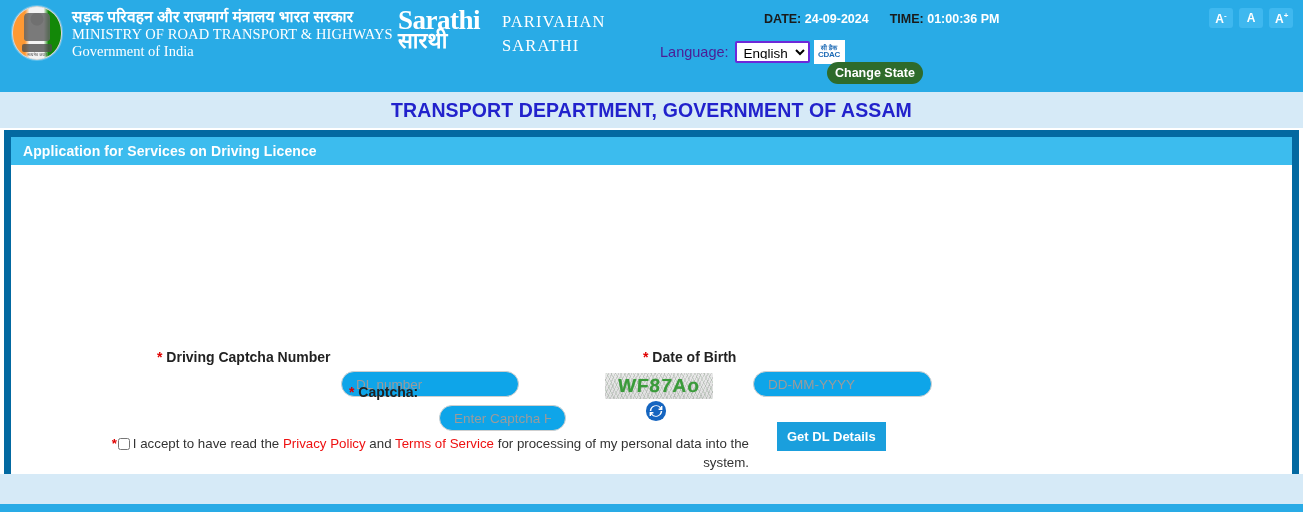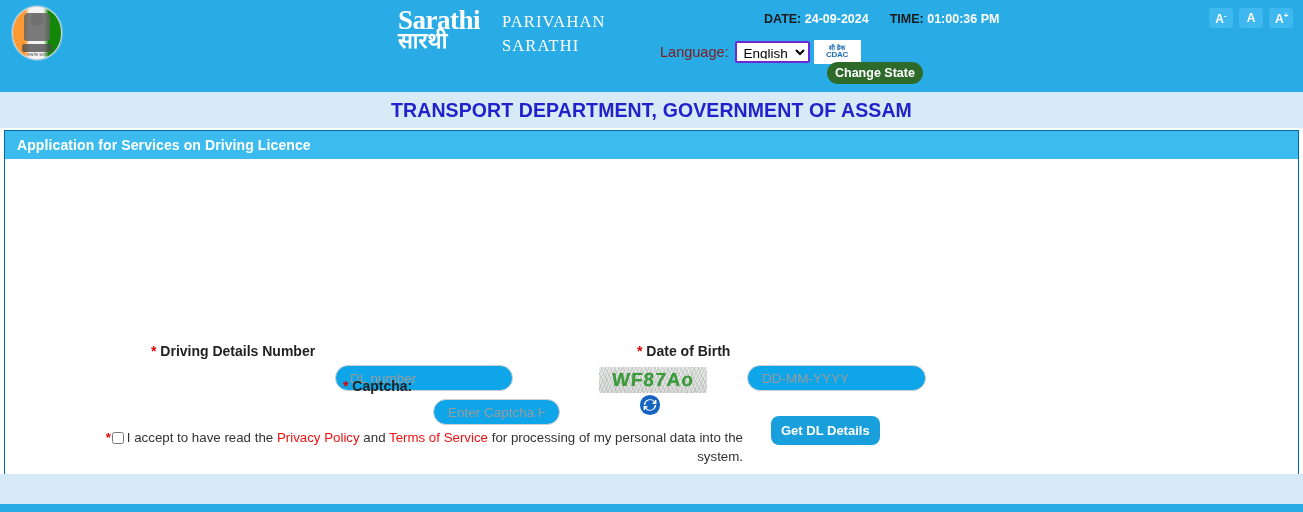--- a/index.html
+++ b/index.html
@@ -154,38 +154,38 @@
   .datetime .gap { display: inline-block; width: 14px; }
 
   .lang-row {
     position: absolute;
     left: 660px;
     top: 40px;
     display: flex;
     align-items: center;
   }
   .lang-label {
-    color: #7f1d1d;
+    color: #4c1d95;
     font-size: 14.5px;
     font-weight: 400;
     margin-right: 6px;
   }
   .lang-select {
     font-family: "Liberation Sans", sans-serif;
     font-size: 13.5px;
     padding: 2px 3px;
     border: 2px solid #6d28d9;
     background: #ffffff;
     color: #000000;
     border-radius: 2px;
     height: 22px;
   }
   .cdac {
     margin-left: 4px;
-    width: 47px;
+    width: 31px;
     height: 24px;
     background: #ffffff;
     display: flex;
     flex-direction: column;
     align-items: center;
     justify-content: center;
     line-height: 1;
   }
   .cdac .c1 { font-size: 6.5px; color: #1d6ab5; font-weight: 700; }
   .cdac .c2 { font-size: 8px; color: #1d6ab5; font-weight: 700; letter-spacing: -.3px; }
@@ -237,21 +237,21 @@
     justify-content: center;
     color: #2222cc;
     font-size: 19.5px;
     font-weight: 700;
     letter-spacing: .1px;
   }
 
   
   .panel {
     margin: 2px 4px 0 4px;
-    border: 1px solid #0369a1;
+    border: 7px solid #0369a1;
     background: #ffffff;
   }
   .panel-head {
     background: #3cbcee;
     color: #ffffff;
     font-size: 14px;
     font-weight: 700;
     padding: 6px 0 6px 12px;
     letter-spacing: .1px;
   }
@@ -347,21 +347,21 @@
     text-decoration: none;
   }
 
   .get-dl-btn {
     position: absolute;
     left: 766px;
     top: 257px;
     background: #1a9fdd;
     color: #ffffff;
     border: none;
-    border-radius: 8px;
+    border-radius: 0;
     font-family: "Liberation Sans", sans-serif;
     font-size: 13px;
     font-weight: 700;
     padding: 7px 10px;
     cursor: pointer;
   }
 
   .action-row {
     position: absolute;
     left: 557px;
@@ -405,20 +405,25 @@
 
 <div class="page">
 
   <div class="header">
 
     <div class="brand-block">
       <div class="emblem">
         <div class="lion"></div>
         <div class="base"></div>
         <div class="motto">सत्यमेव जयते</div>
+      </div>
+      <div class="ministry">
+        <div class="hi">सड़क परिवहन और राजमार्ग मंत्रालय भारत सरकार</div>
+        <div class="en1">MINISTRY OF ROAD TRANSPORT &amp; HIGHWAYS</div>
+        <div class="en2">Government of India</div>
       </div>
     </div>
 
     <div class="sarathi-logo">
       <div class="sarathi-mark">
         <span class="lat">Sarathi</span>
         <span class="dev">सारथी</span>
       </div>
       <div class="sarathi-words">
         <div>PARIVAHAN</div>
@@ -456,21 +461,21 @@
 
   <div class="dept-title">TRANSPORT DEPARTMENT, GOVERNMENT OF ASSAM</div>
 
   <div class="panel">
     <div class="panel-head">Application for Services on Driving Licence</div>
 
     <div class="panel-body">
 
       <div class="field-label" style="left:146px; top:184px;">
         <span class="req">*</span>
-        <span>Driving Details Number</span>
+        <span>Driving Captcha Number</span>
       </div>
       <input class="pill-input" style="left: 330px; top: 178px; width: 178px;" placeholder="DL number">
 
       <div class="field-label" style="left:632px; top:184px;">
         <span class="req">*</span>
         <span>Date of Birth</span>
       </div>
       <input class="pill-input" style="left: 742px; top: 178px; width: 179px;" placeholder="DD-MM-YYYY">
 
       <div class="field-label" style="left:338px; top:219px;">

